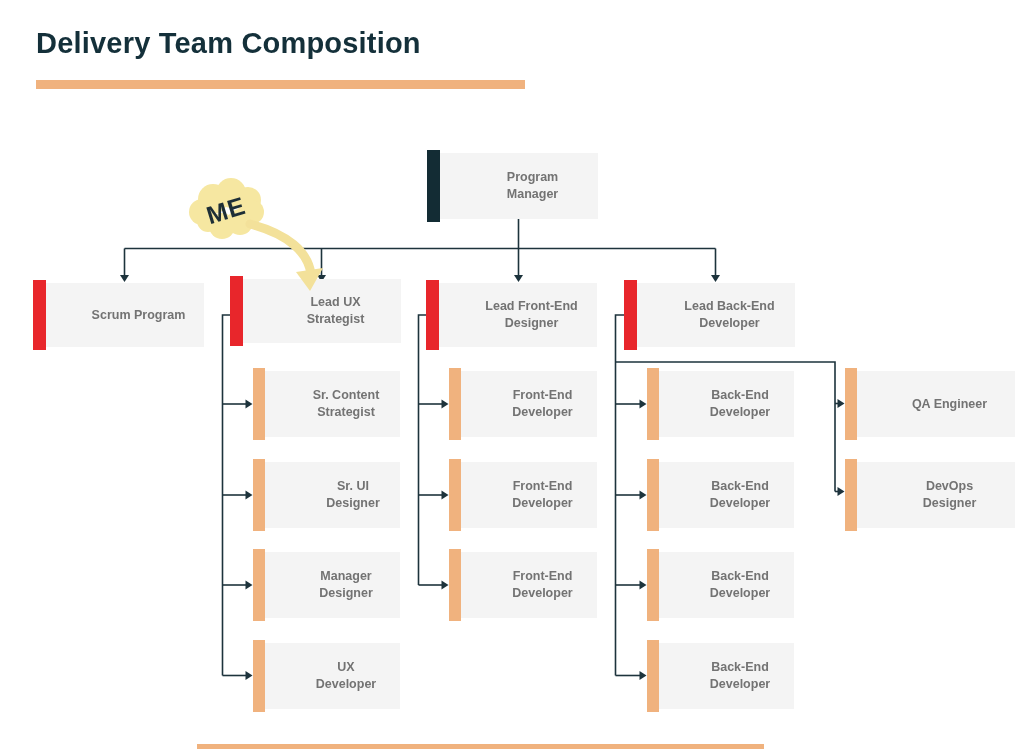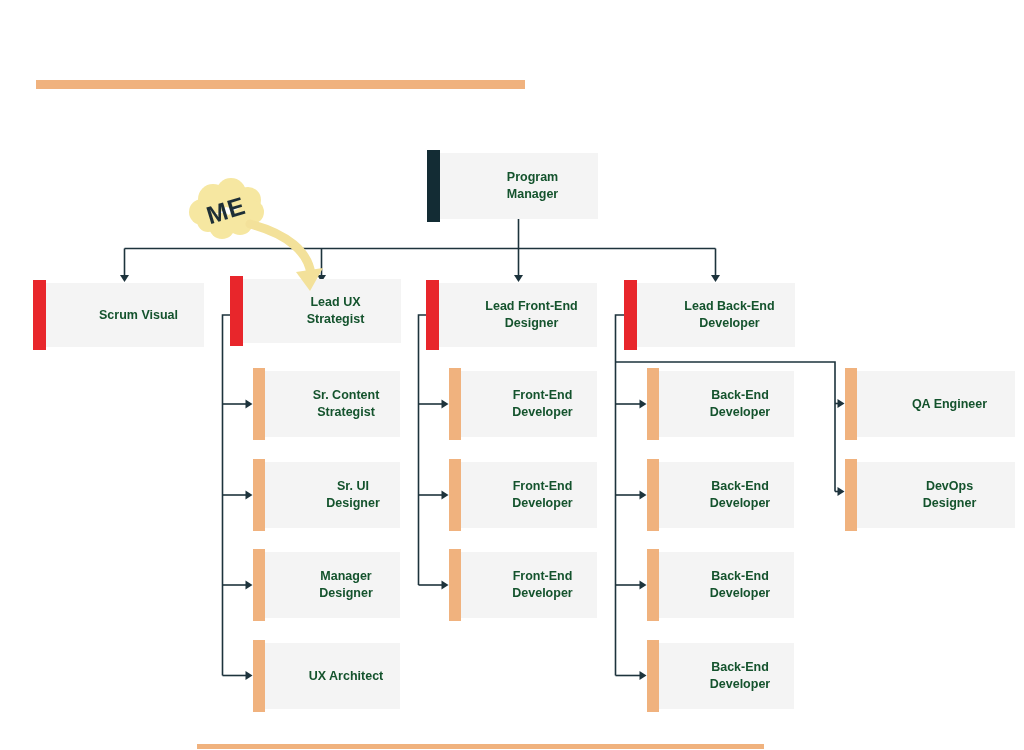--- a/index.html
+++ b/index.html
@@ -10,28 +10,29 @@
   .page-title{
     position:absolute;left:36px;top:27px;font-size:29px;font-weight:bold;
     color:#14303a;letter-spacing:.2px;
   }
   .title-underline{position:absolute;left:36px;top:80px;width:489px;height:9px;background:#f0b27e;}
   .footer-rule{position:absolute;left:197px;top:744px;width:567px;height:5px;background:#f0b27e;}
   .node{position:absolute;background:#f4f4f4;}
   .node .bar{position:absolute;top:-3px;bottom:-3px;left:0;}
   .node .lbl{
     position:absolute;top:0;bottom:0;right:0;display:flex;align-items:center;justify-content:center;
-    text-align:center;font-weight:bold;font-size:12.5px;line-height:1.35;color:#14532d;padding:0 14px;margin-left:27px;
+    text-align:center;font-weight:bold;font-size:12.5px;line-height:1.35;color:#737373;padding:0 14px;margin-left:27px;
   }
   svg.overlay{position:absolute;left:0;top:0;pointer-events:none;}
 </style>
 </head>
 <body>
 
 <div id="stage">
+  <div class="page-title">Delivery Team Composition</div>
   <div class="title-underline"></div>
 
   <svg class="overlay" id="connector-svg" width="1024" height="750" viewBox="0 0 1024 750">
       <path d="M518.5 219 V248.5" fill="none" stroke="#1d333c" stroke-width="1.6"></path>
       <path d="M124.5 248.5 H715.5" fill="none" stroke="#1d333c" stroke-width="1.6"></path>
       <path d="M124.5 248.5 V276" fill="none" stroke="#1d333c" stroke-width="1.6"></path>
       <path d="M321.5 248.5 V276" fill="none" stroke="#1d333c" stroke-width="1.6"></path>
       <path d="M518.5 248.5 V276" fill="none" stroke="#1d333c" stroke-width="1.6"></path>
       <path d="M715.5 248.5 V276" fill="none" stroke="#1d333c" stroke-width="1.6"></path>
       <path d="M243 315 H222.5 V675.5" fill="none" stroke="#1d333c" stroke-width="1.6"></path>
@@ -70,21 +71,21 @@
       <polygon points="837.5,487 837.5,496 844.5,491.5" fill="#1d333c"></polygon>
     </svg>
 
   <div id="nodes">
       <div class="node" style="left: 427px; top: 153px; width: 171px; height: 66px;">
         <div class="bar" style="width: 13px; background: rgb(19, 44, 52);"></div>
         <div class="lbl" style="left: 13px;">Program Manager</div>
       </div>
       <div class="node" style="left: 33px; top: 283px; width: 171px; height: 64px;">
         <div class="bar" style="width: 13px; background: rgb(232, 38, 43);"></div>
-        <div class="lbl" style="left: 13px;">Scrum Visual</div>
+        <div class="lbl" style="left: 13px;">Scrum Program</div>
       </div>
       <div class="node" style="left: 230px; top: 279px; width: 171px; height: 64px;">
         <div class="bar" style="width: 13px; background: rgb(232, 38, 43);"></div>
         <div class="lbl" style="left: 13px;">Lead UX Strategist</div>
       </div>
       <div class="node" style="left: 426px; top: 283px; width: 171px; height: 64px;">
         <div class="bar" style="width: 13px; background: rgb(232, 38, 43);"></div>
         <div class="lbl" style="left: 13px;">Lead Front-End Designer</div>
       </div>
       <div class="node" style="left: 624px; top: 283px; width: 171px; height: 64px;">
@@ -98,21 +99,21 @@
       <div class="node" style="left: 253px; top: 462px; width: 147px; height: 66px;">
         <div class="bar" style="width: 12px; background: rgb(240, 178, 126);"></div>
         <div class="lbl" style="left: 26px; text-align: center;">Sr. UI Designer</div>
       </div>
       <div class="node" style="left: 253px; top: 552px; width: 147px; height: 66px;">
         <div class="bar" style="width: 12px; background: rgb(240, 178, 126);"></div>
         <div class="lbl" style="left: 12px;">Manager Designer</div>
       </div>
       <div class="node" style="left: 253px; top: 643px; width: 147px; height: 66px;">
         <div class="bar" style="width: 12px; background: rgb(240, 178, 126);"></div>
-        <div class="lbl" style="left: 12px;">UX Architect</div>
+        <div class="lbl" style="left: 12px;">UX Developer</div>
       </div>
       <div class="node" style="left: 449px; top: 371px; width: 148px; height: 66px;">
         <div class="bar" style="width: 12px; background: rgb(240, 178, 126);"></div>
         <div class="lbl" style="left: 12px;">Front-End Developer</div>
       </div>
       <div class="node" style="left: 449px; top: 462px; width: 148px; height: 66px;">
         <div class="bar" style="width: 12px; background: rgb(240, 178, 126);"></div>
         <div class="lbl" style="left: 12px;">Front-End Developer</div>
       </div>
       <div class="node" style="left: 449px; top: 552px; width: 148px; height: 66px;">

